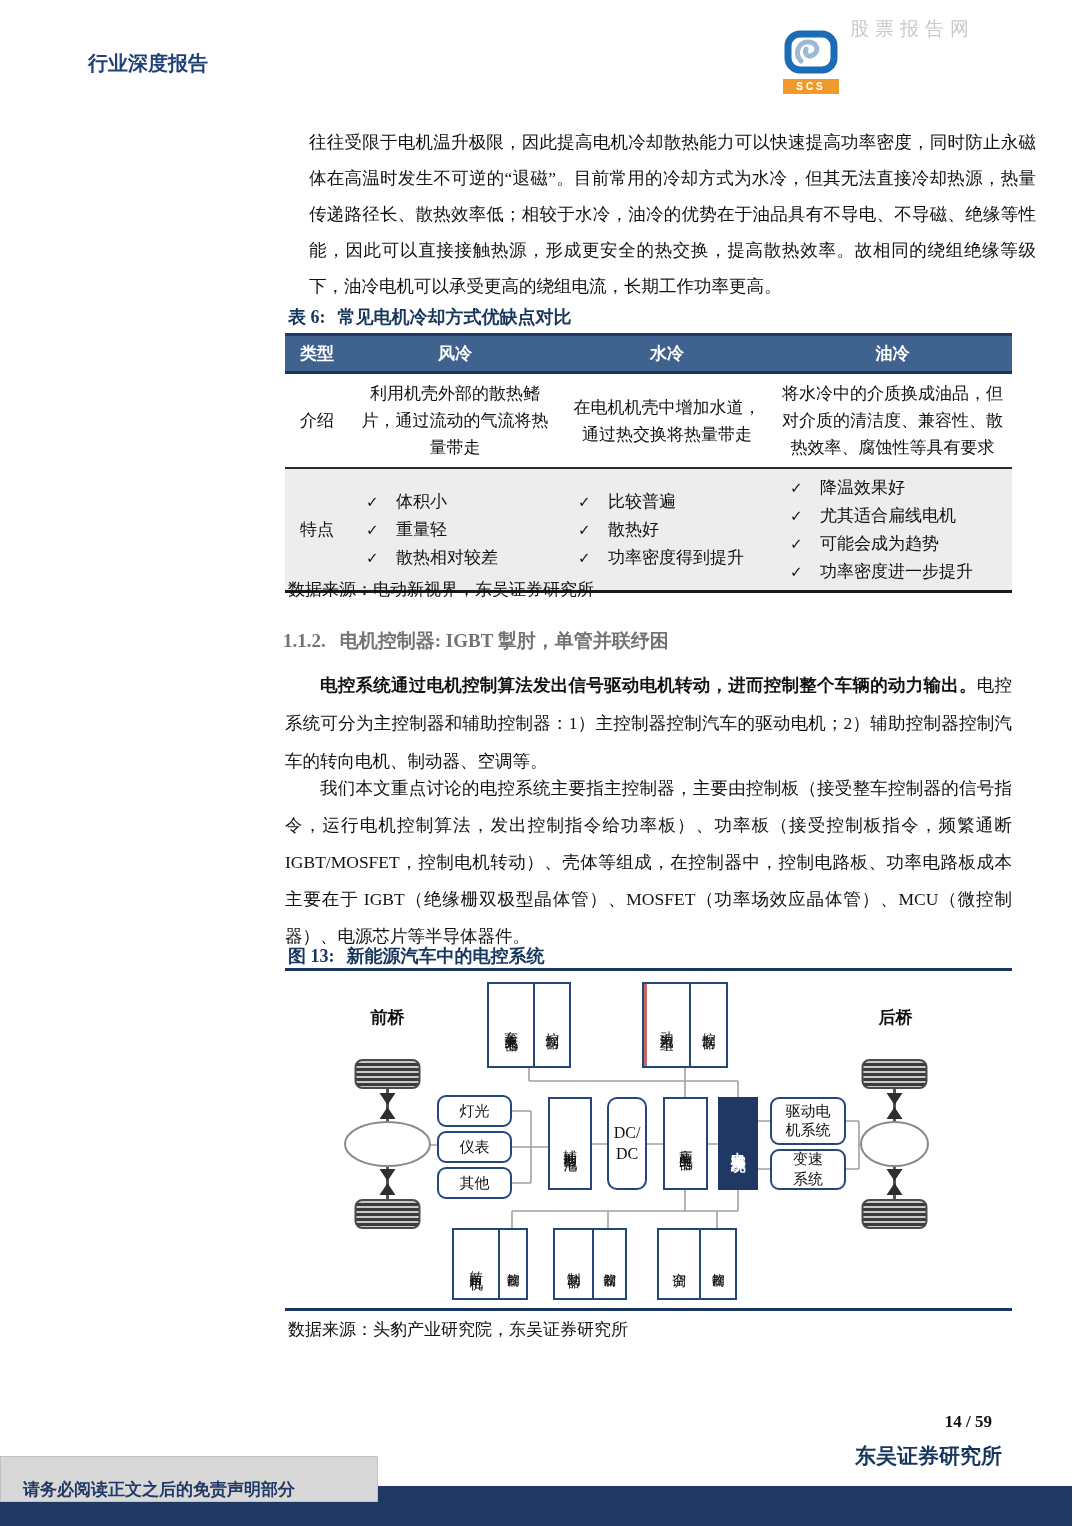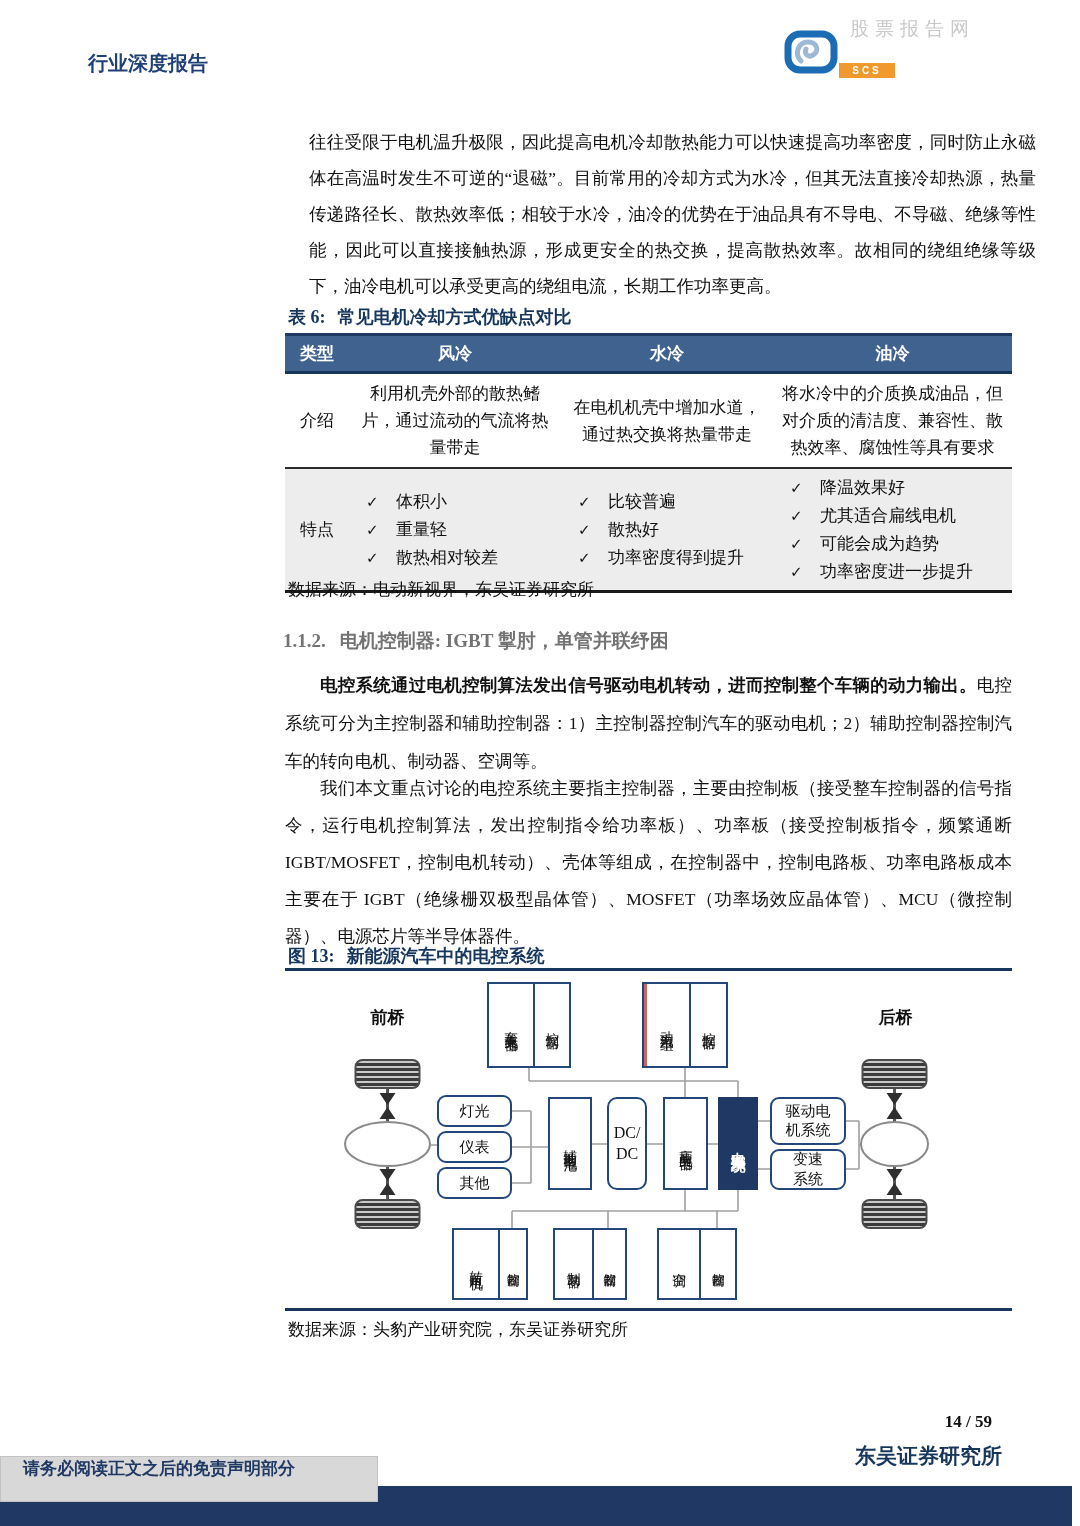--- a/index.html
+++ b/index.html
@@ -5,21 +5,21 @@
   html,body{margin:0;padding:0;background:#ffffff;}
   #page{position:relative;width:1072px;height:1526px;background:#fff;overflow:hidden;
         font-family:"Liberation Serif","DejaVu Serif",serif;color:#111;}
 
   .abs{position:absolute;}
 
   
   .watermark{left:850px;top:16px;font-size:19px;color:#c9c9c9;letter-spacing:6px;}
   .report-type{left:88px;top:50px;font-size:20px;font-weight:bold;color:#1f4177;}
   .logo{left:783px;top:30px;display:flex;align-items:flex-start;gap:8px;}
-  .logo-iconcol{display:flex;align-items:flex-end;}
+  .logo-iconcol{display:flex;flex-direction:column;align-items:flex-end;}
   .scs-bar{width:56px;height:15px;background:#f09a2e;color:#fff;font-family:"Liberation Sans",sans-serif;
            font-weight:bold;font-size:10px;letter-spacing:3px;display:flex;align-items:center;justify-content:center;margin-top:1px;}
   .brand-cn{font-family:"Liberation Sans",sans-serif;font-weight:bold;font-size:34px;color:#1b6cb5;letter-spacing:5px;line-height:40px;}
   .brand-en{font-family:"Liberation Sans",sans-serif;font-weight:bold;font-size:13.5px;color:#1b6cb5;letter-spacing:0.5px;}
 
   
   .para{width:727px;font-size:17.5px;line-height:36px;text-align:justify;}
   .p1{left:285px;top:124px;margin-left:24px;}
   .p2{left:285px;top:666px;line-height:38px;text-indent:2em;}
   .p3{left:285px;top:770px;line-height:37px;text-indent:2em;}
@@ -63,21 +63,21 @@
   .vtext{writing-mode:vertical-rl;text-orientation:upright;font-size:13.5px;letter-spacing:2px;line-height:1;}
   .redstripe{box-shadow:inset 3px 0 0 #c46a66;}
   .darkbox{background:#1f3864 !important;border-color:#1f3864 !important;color:#fff !important;font-weight:bold;}
   .prewrap{white-space:pre-line;text-align:center;line-height:1.3;}
   .dcdc-text{font-size:16px;}
 
   
   .page-num{right:80px;top:1412px;font-size:17px;font-weight:bold;color:#111;}
   .institute{right:70px;top:1442px;font-size:21px;font-weight:bold;color:#17365d;}
   .disclaimer-box{left:0;top:1456px;width:378px;height:46px;background:#d8d8d8;border:1px solid #c2c2c2;
-                  box-sizing:border-box;display:flex;align-items:flex-start;padding-left:22px;z-index:2;}
+                  box-sizing:border-box;display:flex;align-items:flex-end;padding-left:22px;z-index:2;}
   .disclaimer-box span{font-size:17px;font-weight:bold;color:#1f3864;}
   .footer-bar{left:0;top:1486px;width:1080px;height:40px;background:#1f3864;z-index:1;}
 </style>
 </head>
 <body>
 
 <div id="page">
 
   <div class="abs watermark">股票报告网</div>
   <div class="abs report-type">行业深度报告</div>

